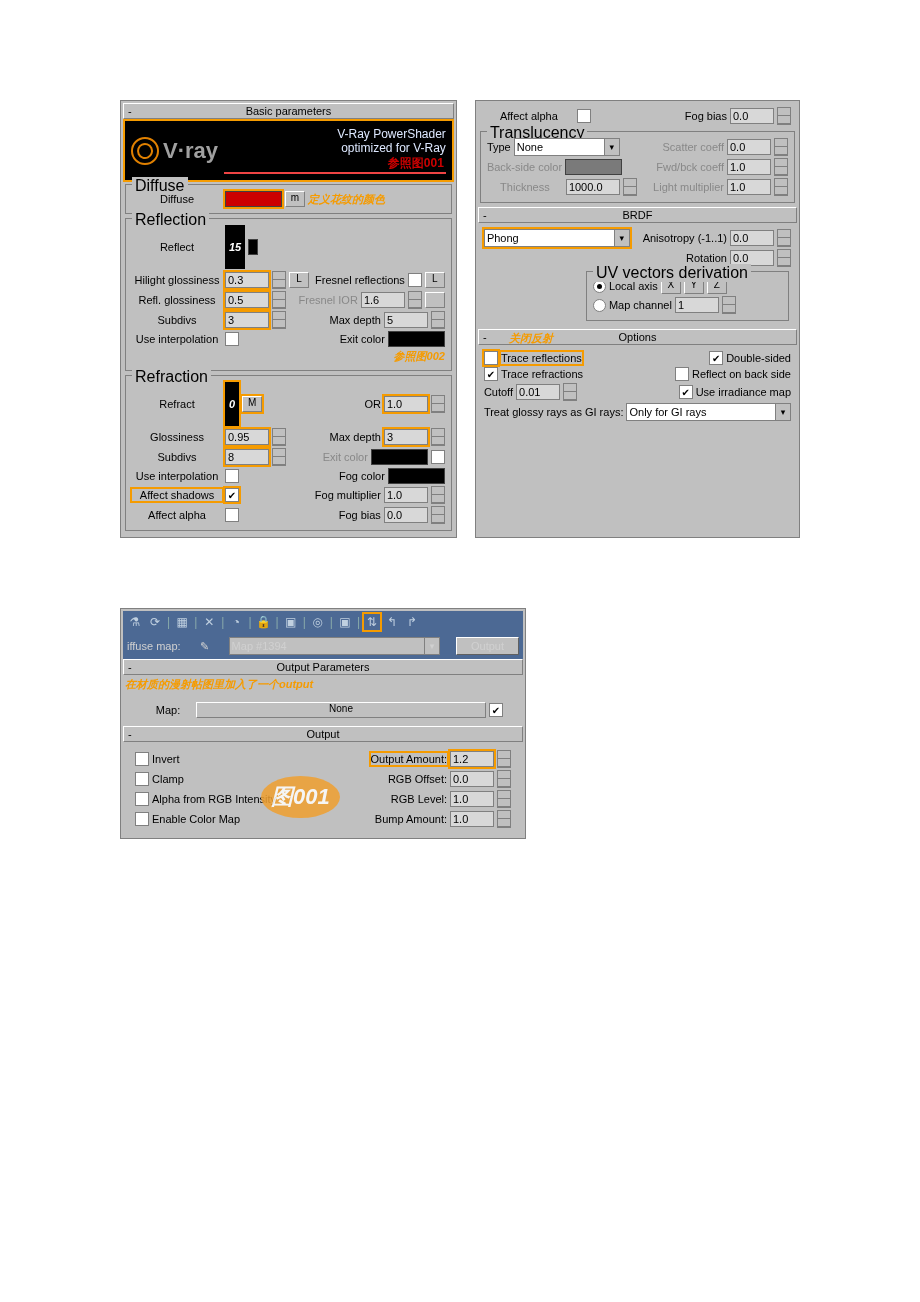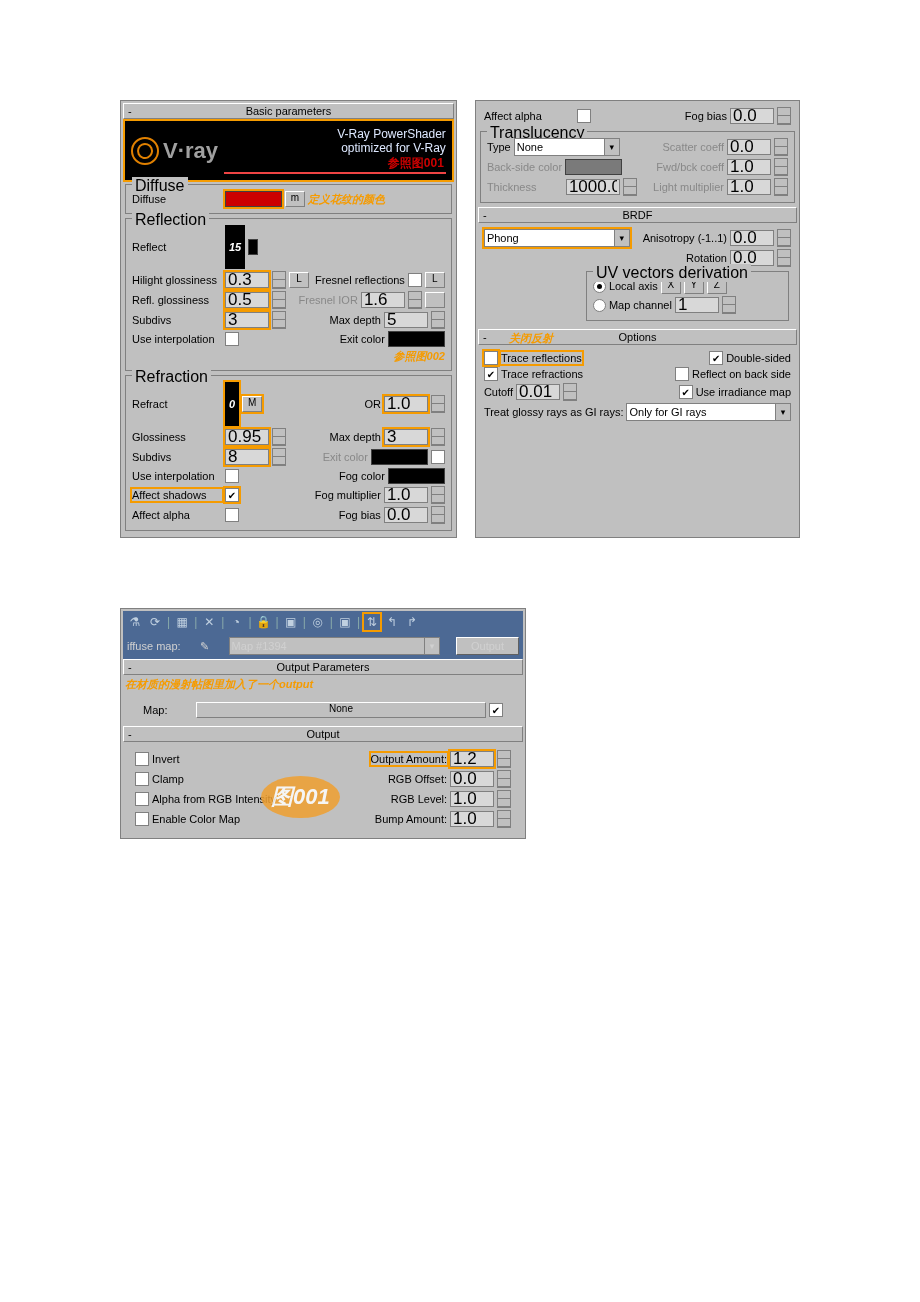--- a/index.html
+++ b/index.html
@@ -6,27 +6,27 @@
   .wrap{padding:100px 120px 0 120px}
   .row{display:flex;gap:18px}
   .panel{background:#c0c0c0;border:1px solid #808080;padding:2px}
   .left{width:360px}
   .right{width:360px}
   .hdr{background:#c0c0c0;border:1px solid #fff;border-right-color:#808080;border-bottom-color:#808080;text-align:center;padding:1px 4px;position:relative}
   .hdr .minus{position:absolute;left:4px;top:1px}
   .grp{border:1px solid #808080;margin:4px 2px;padding:4px 6px;position:relative}
   .grp-title{position:absolute;top:-8px;left:6px;background:#c0c0c0;padding:0 3px;font-size:16px}
   .line{display:flex;align-items:center;margin:2px 0;gap:3px}
-  .lbl{text-align:left;color:#000;white-space:nowrap}
+  .lbl{text-align:center;color:#000;white-space:nowrap}
   .lbl-dim{color:#888}
   .swatch{width:55px;height:14px;border:1px solid #404040;display:inline-block}
   .swatch.red{background:#c00}
   .swatch.black{background:#000}
   .swatch.gray{background:#7a7a7a}
-  .num{width:38px;height:14px;background:#d8d8d8;border:1px solid #808080;font-size:17px;padding:0 2px}
+  .num{width:38px;height:14px;background:#d8d8d8;border:1px solid #808080;font-size:11px;padding:0 2px}
   .num.wide{width:48px}
   .spin{width:12px;height:16px;display:inline-flex;flex-direction:column;border:1px solid #808080;background:#c0c0c0}
   .spin::before,.spin::after{content:"";flex:1;background:#c0c0c0;border-bottom:1px solid #808080}
   .btn{min-width:14px;height:14px;border:1px solid #fff;border-right-color:#808080;border-bottom-color:#808080;background:#c0c0c0;text-align:center;font-size:10px;line-height:12px;padding:0 2px}
   .chk{width:12px;height:12px;border:1px solid #808080;background:#fff;display:inline-flex;align-items:center;justify-content:center;font-size:10px}
   .rad{width:11px;height:11px;border:1px solid #808080;border-radius:50%;background:#fff;display:inline-flex;align-items:center;justify-content:center}
   .rad .dot{width:5px;height:5px;border-radius:50%;background:#000}
   .hot{outline:2px solid #f59b00}
   .hot-red{color:#c00;border-bottom:2px solid #ef4444;font-weight:bold;padding:0 2px}
   .note{color:#f59b00;font-style:italic;font-weight:bold}

